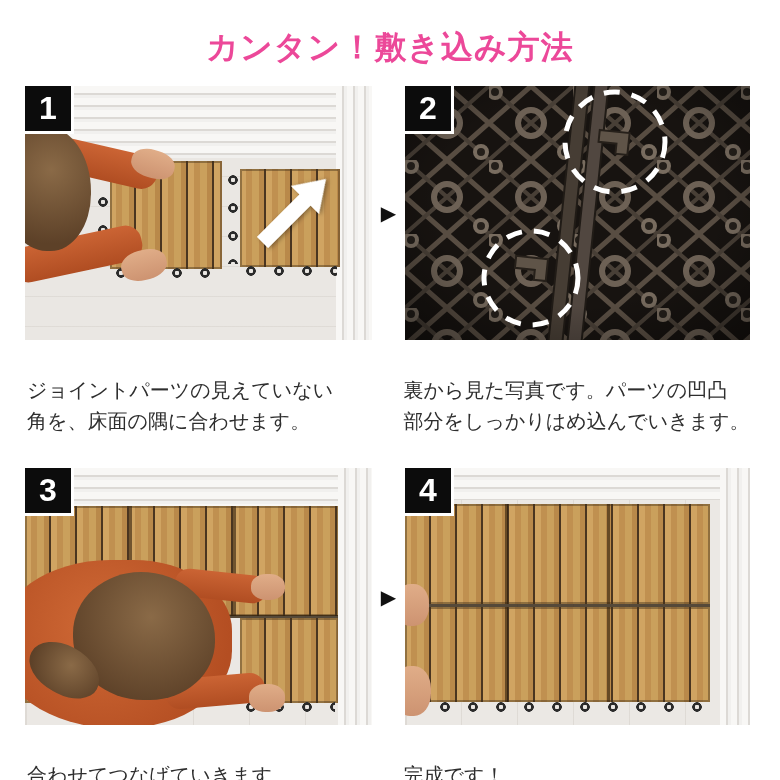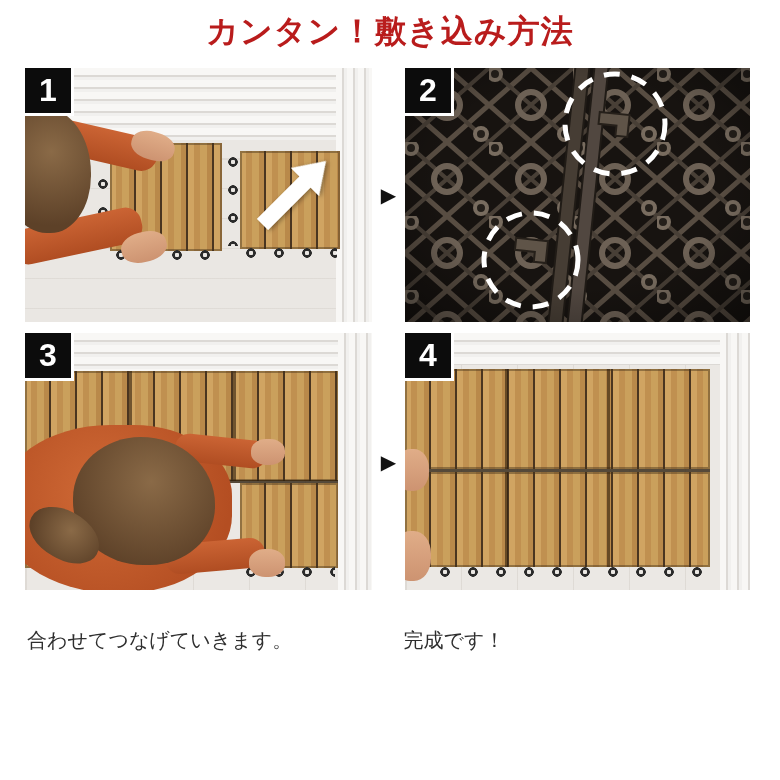--- a/index.html
+++ b/index.html
@@ -1,18 +1,18 @@
 <!DOCTYPE html>
 <html><head>
 <meta charset="utf-8">
 <style>
   html,body{margin:0;padding:0;background:#fff;}
   body{font-family:"Liberation Sans","DejaVu Sans",sans-serif;}
   .page{position:relative;width:780px;height:780px;background:#fff;overflow:hidden;}
-  .title{margin:0;padding-top:10px;text-align:center;font-size:32px;font-weight:800;color:#b91c1c;letter-spacing:1px;}
+  .title{margin:16px;padding-top:10px;text-align:center;font-size:32px;font-weight:800;color:#ec4899;letter-spacing:1px;}
   .row{display:flex;align-items:center;padding-left:25px;margin-top:14px;}
   .row.r2{margin-top:11px;}
   .next{width:33px;flex:none;text-align:center;font-size:20px;color:#111;line-height:1;}
   figure.photo{position:relative;overflow:hidden;margin:0;flex:none;}
   .ph1{width:347px;height:254px;}
   .ph2{width:345px;height:254px;}
   .ph3{width:347px;height:257px;}
   .ph4{width:345px;height:257px;}
   .floor-h{background-color:#eae7e3;background-image:repeating-linear-gradient(180deg,rgba(150,140,128,.13) 0 1.5px,transparent 1.5px 30px);}
   .floor-v{background-color:#ebe8e4;background-image:repeating-linear-gradient(90deg,rgba(150,140,128,.15) 0 1.5px,transparent 1.5px 56px);}
@@ -92,20 +92,30 @@
           <path d="M116 176 h32 v22 h-12 v-10 h-20 z" fill="#5f5448" stroke="#26201a" stroke-width="2"></path>
         </g>
         <rect width="345" height="254" fill="url(#vig)"></rect>
         <circle cx="210" cy="56" r="50" fill="none" stroke="#ffffff" stroke-width="5" stroke-dasharray="16 12"></circle>
         <circle cx="126" cy="192" r="47" fill="none" stroke="#ffffff" stroke-width="5" stroke-dasharray="16 12"></circle>
       </svg>
       <div class="badge">2</div>
     </figure>
   </div>
 
+  <div class="caps">
+    <p class="cap">
+      <span>ジョイントパーツの見えていない</span>
+      <span>角を、床面の隅に合わせます。</span>
+    </p>
+    <p class="cap">
+      <span>裏から見た写真です。パーツの凹凸</span>
+      <span>部分をしっかりはめ込んでいきます。</span>
+    </p>
+  </div>
 
   <div class="row r2">
     <figure class="photo ph3 floor-v">
       <div class="trim-top" style="height:40px"></div>
       <div class="trim-right" style="width:34px"></div>
       <div class="tile" style="left:0;top:38px;width:313px;height:110px"></div>
       <div class="tile" style="left:0;top:150px;width:110px;height:85px"></div>
       <div class="tile" style="left:215px;top:150px;width:98px;height:85px"></div>
       <div class="seam-h" style="left:0;top:147px;width:313px"></div>
       <div class="seam-v" style="left:104px;top:38px;height:110px"></div>

